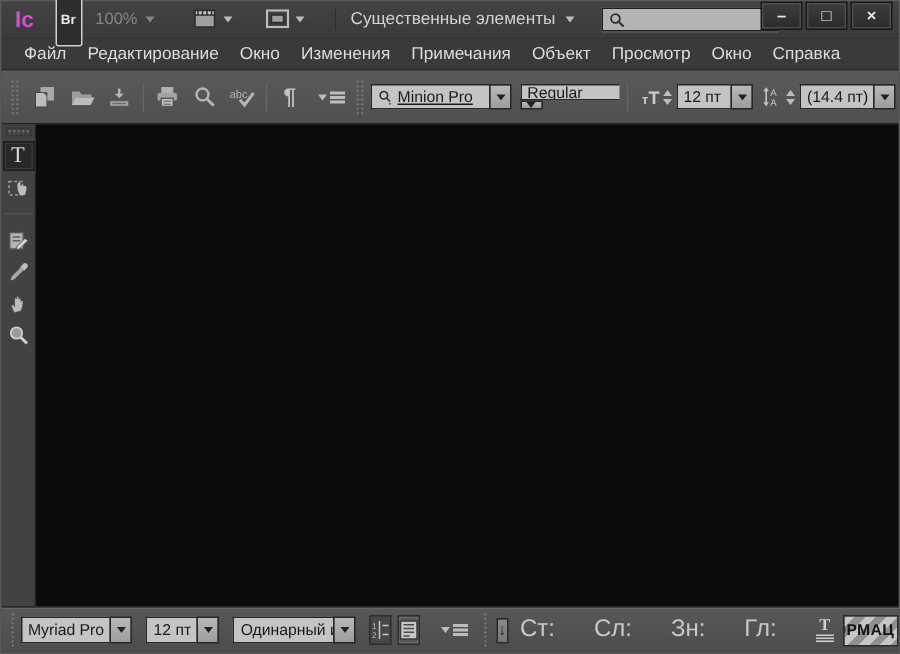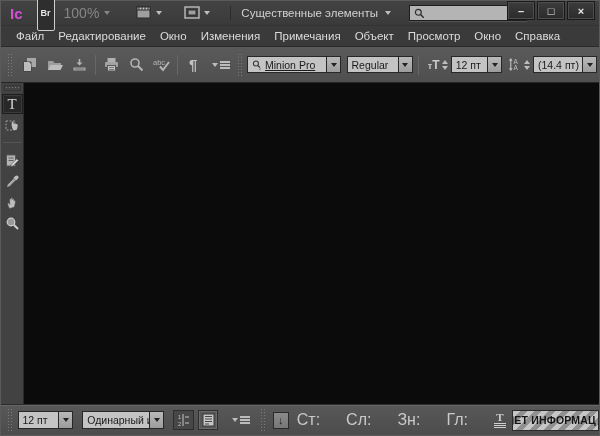--- a/index.html
+++ b/index.html
@@ -4,21 +4,21 @@
 <style>
   * { margin:0; padding:0; box-sizing:border-box; }
   html,body { width:600px; height:436px; overflow:hidden; background:#000; }
   body { font-family:"Liberation Sans", sans-serif; }
   .window { width:600px; height:436px; display:flex; flex-direction:column; background:#3e3e3e; border:1px solid #5a5a5a;justify-content:space-between; }
 
   
   .titlebar { height:24px; background:linear-gradient(#434343,#3a3a3a); display:flex; align-items:center; flex:0 0 24px; position:relative; }
   .logo { color:#d44fd4; font-size:15px; font-weight:bold; margin:0 14px 0 9px; letter-spacing:0; }
   .br-badge { color:#e8e8e8; background:#2e2e2e; border:1px solid #cfcfcf; font-size:9px; font-weight:bold; padding:12px 3px; border-radius:2px; margin-right:9px; }
-  .zoomctl { display:flex; align-items:center; gap:5px; color:#868686; font-size:14px; margin-right:22px; }
+  .zoomctl { display:flex; align-items:center; gap:5px; color:#868686; font-size:11px; margin-right:22px; }
   .tbtn { display:flex; align-items:center; gap:3px; padding:2px 4px; margin-right:14px; border-radius:2px; }
   .dd-arrow { width:0; height:0; border-left:3px solid transparent; border-right:3px solid transparent; border-top:4px solid #bdbdbd; }
   .dd-arrow.dim { border-top-color:#868686; }
   .vsep { width:1px; height:14px; background:#5c5c5c; border-right:1px solid #2c2c2c; margin:0 10px 0 2px; }
   .workspace { display:flex; align-items:center; gap:7px; color:#d2d2d2; font-size:11.5px; margin-right:18px; }
   .searchbox { width:118px; height:16px; background:#b4b4b4; border:1px solid #1e1e1e; box-shadow:0 1px 0 rgba(255,255,255,.12); display:flex; align-items:center; padding:0 4px; gap:3px; }
   .searchbox input { border:none; background:transparent; width:90px; font-size:10px; outline:none; color:#222; }
   .winbtns { position:absolute; right:4px; top:0; display:flex; gap:2px; }
   .winbtn { width:28px; height:19px; background:linear-gradient(#3c3c3c,#2b2b2b); border:1px solid #191919; box-shadow:inset 0 0 0 1px #4d4d4d; color:#e9e9e9; display:flex; align-items:center; justify-content:center; font-size:11px; font-weight:bold; }
 
@@ -195,21 +195,21 @@
           <line x1="7" y1="6.6" x2="9.6" y2="9.2" stroke="#333" stroke-width="1.4"></line>
           <path d="M8.5 10.5l2-0 -1 1.6z" fill="#333"></path>
         </svg>
         <span>Minion Pro</span>
       </div>
       <div class="arrowbtn">
           <span class="tri"></span>
         </div>
     </div>
     <div style="width:6px;"></div>
-    <div class="combo" style="width:72px;">
+    <div class="combo" style="width:72px;flex-direction:column;">
       <div class="field" style="flex:1;">
           <span>Regular</span>
         </div>
       <div class="arrowbtn">
           <span class="tri"></span>
         </div>
     </div>
 
     <div class="tsep" style="margin:0 5px;"></div>
 
@@ -286,20 +286,28 @@
           <line x1="8.8" y1="8.8" x2="13" y2="13" stroke="#cfcfcf" stroke-width="2"></line>
         </svg>
       </div>
     </div>
     <div class="canvas"></div>
   </div>
 
   <div class="statusbar">
     <div class="grip-v"></div>
 
+    <div class="combo" style="width:88px;">
+      <div class="field" style="flex:1;">
+          <span>Myriad Pro</span>
+        </div>
+      <div class="arrowbtn">
+          <span class="tri"></span>
+        </div>
+    </div>
     <div class="combo" style="width:60px;">
       <div class="field" style="flex:1;">
           <span>12 пт</span>
         </div>
       <div class="arrowbtn">
           <span class="tri"></span>
         </div>
     </div>
     <div class="combo" style="width:82px;">
       <div class="field" style="flex:1;">

